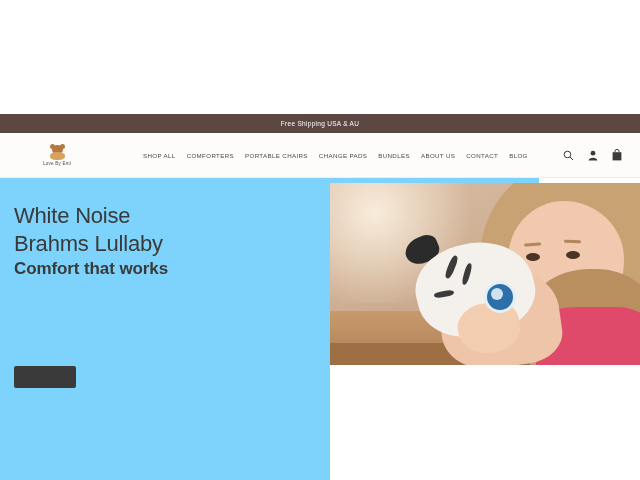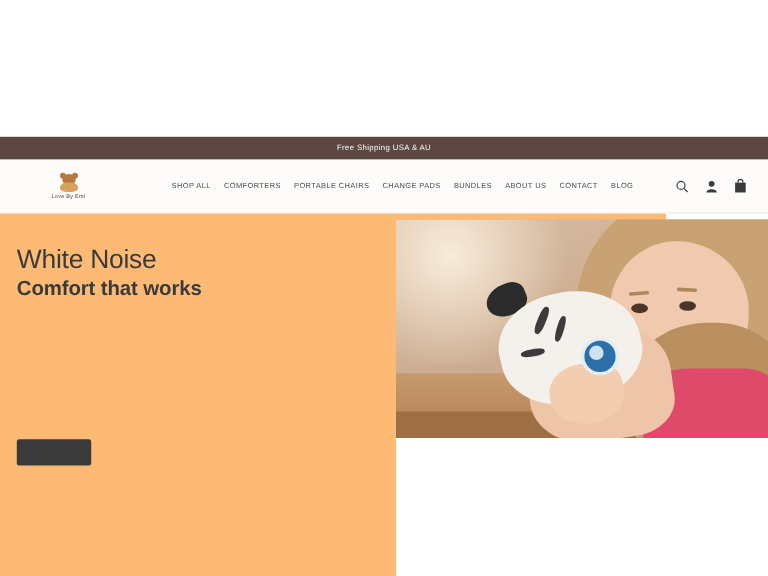--- a/index.html
+++ b/index.html
@@ -131,22 +131,21 @@
     cursor: pointer;
   }
   .icon-btn svg { display: block; }
   
   .hero {
     position: absolute;
     top: 178px;
     left: 0;
     width: 539px;
     height: 302px;
-    background: #fdba74;
-    padding-left: 16px;
+    background: #7dd3fc;
   }
   .hero-text {
     position: absolute;
     left: 14px;
     top: 24px;
     width: 300px;
   }
   .hero-h1 {
     font-size: 22px;
     line-height: 28px;
@@ -364,20 +363,21 @@
         </svg>
       </span>
     </div>
   </div>
 
   <div class="hero">
 
     <div class="hero-text">
       <div class="hero-h1">
         <div>White Noise</div>
+        <div>Brahms Lullaby</div>
       </div>
       <div class="hero-sub">Comfort that works</div>
     </div>
 
     <button class="hero-btn"></button>
 
     <div class="hero-img">
       <div class="hi-bgwall"></div>
       <div class="hi-blurlight"></div>
       <div class="hi-counter"></div>

